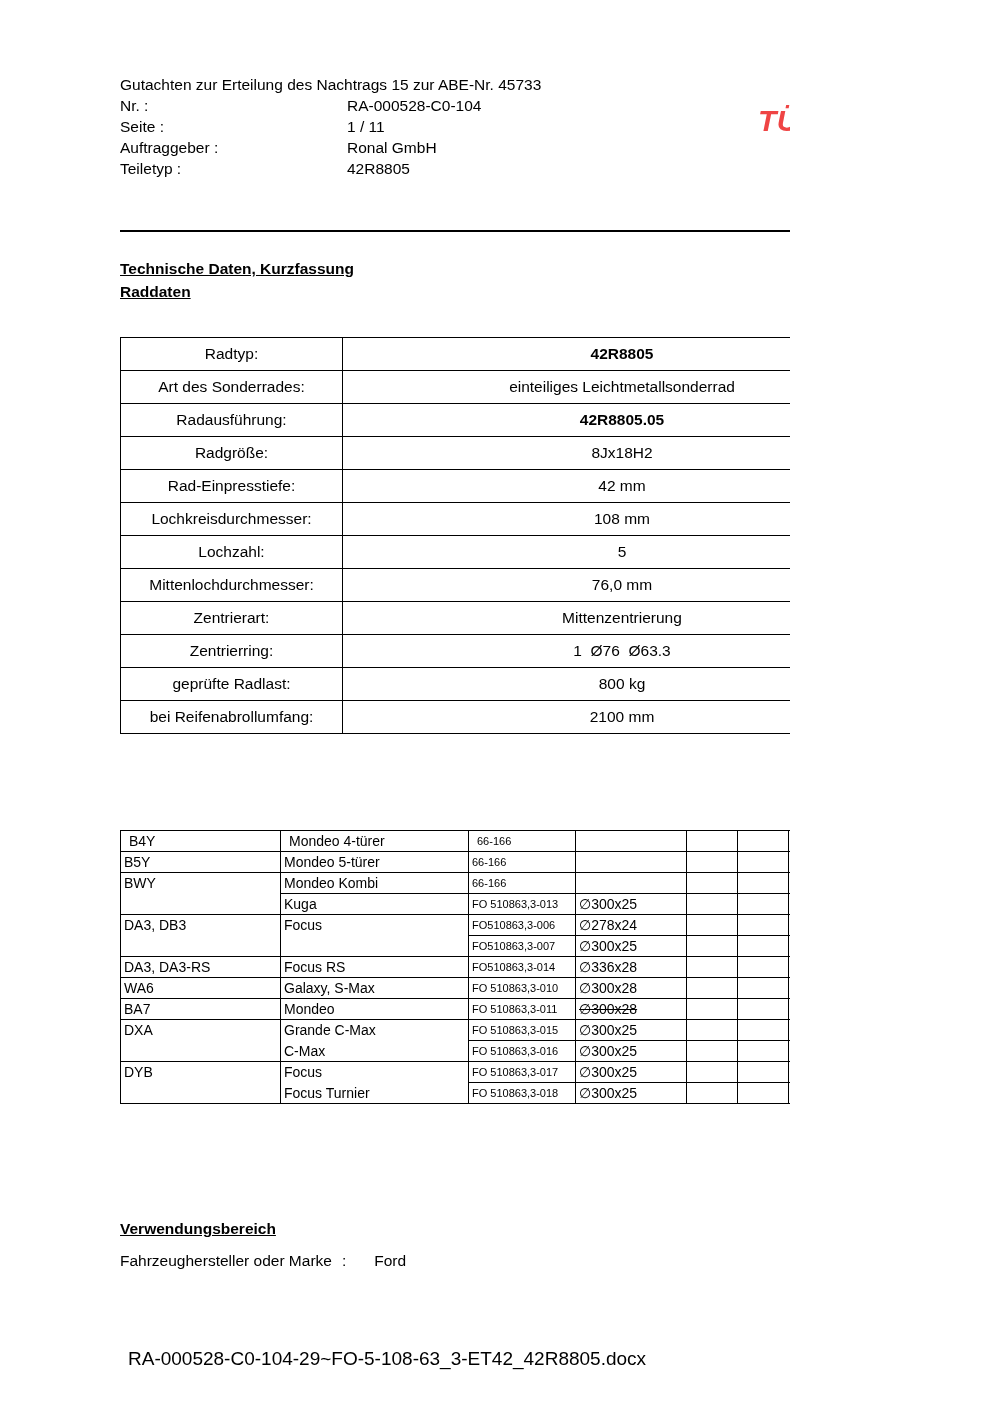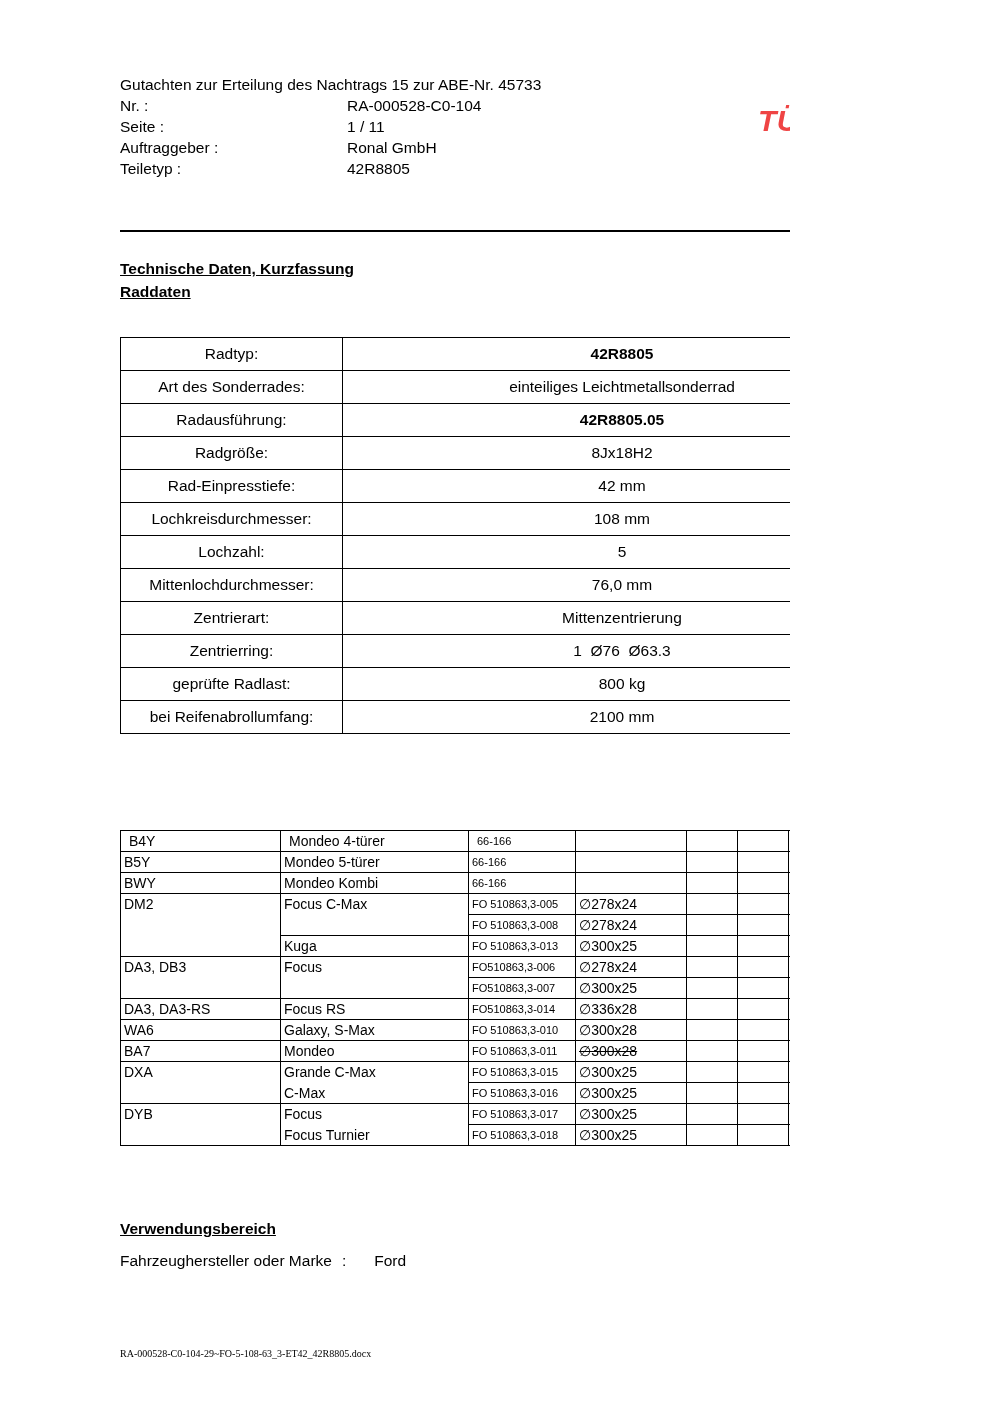--- a/index.html
+++ b/index.html
@@ -64,21 +64,21 @@
   .vtable td:nth-child(3) { font-size:11px; }
   .strike { text-decoration:line-through; }
 
   .artifact-bar { position:absolute; left:984px; top:830px; width:6px; height:366px; background:#000; }
 
   
   .usage { position:absolute; left:120px; top:1252px; font-size:15.5px; }
   .usage .sep { margin-left:10px; }
   .usage .val { margin-left:28px; }
 
-  .footer { position:absolute; left:120px; top:1348px; font-size:10px;font-family:Liberation Serif, serif; }
+  .footer { position:absolute; left:128px; top:1348px; font-size:19px; }
 </style>
 </head>
 <body>
 
 <div class="page">
 
   <div class="header-block">
     <div>Gutachten zur Erteilung des Nachtrags 15 zur ABE-Nr. 45733</div>
     <div class="hfield">
       <span class="hlabel">Nr. :</span>
@@ -204,40 +204,20 @@
           <td>BWY</td>
           <td>Mondeo Kombi</td>
           <td>66-166</td>
           <td></td>
           <td></td>
           <td></td>
           <td></td>
           <td></td>
         </tr>
         <tr>
-          <td>DM2</td>
-          <td>Focus C-Max</td>
-          <td>FO 510863,3-005</td>
-          <td>∅278x24</td>
-          <td></td>
-          <td></td>
-          <td></td>
-          <td></td>
-        </tr>
-        <tr>
-          <td class="notop"></td>
-          <td class="notop"></td>
-          <td>FO 510863,3-008</td>
-          <td>∅278x24</td>
-          <td></td>
-          <td></td>
-          <td></td>
-          <td></td>
-        </tr>
-        <tr>
           <td class="notop"></td>
           <td>Kuga</td>
           <td>FO 510863,3-013</td>
           <td>∅300x25</td>
           <td></td>
           <td></td>
           <td></td>
           <td></td>
         </tr>
         <tr>

